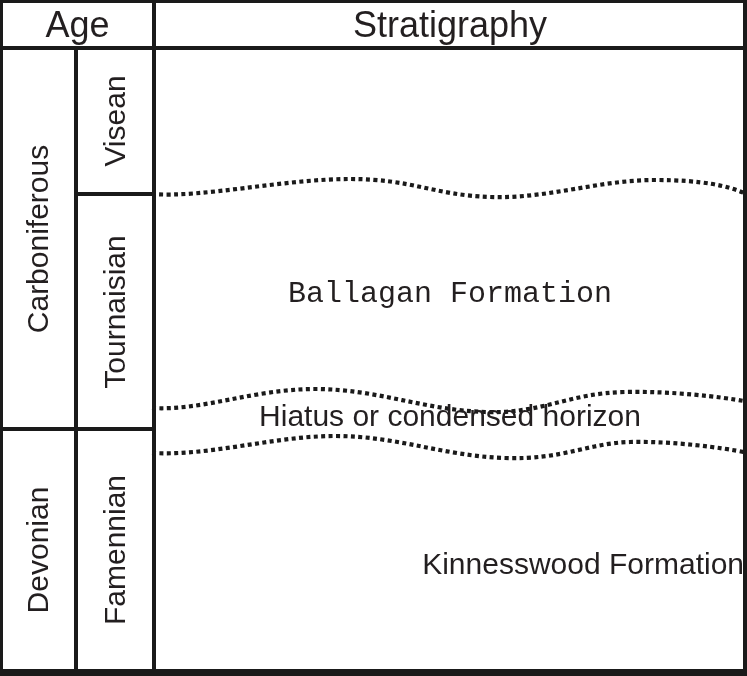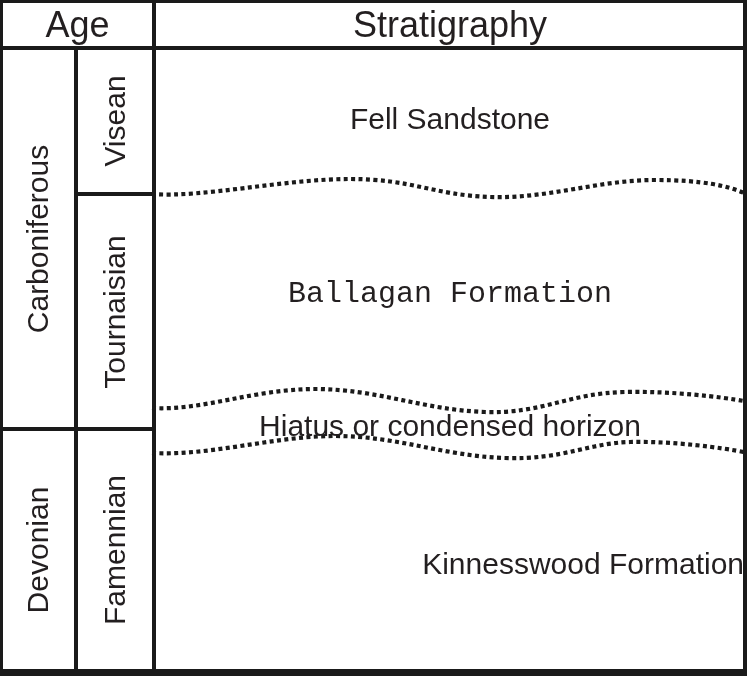--- a/index.html
+++ b/index.html
@@ -90,26 +90,23 @@
   <div class="cell vert" style="left:75px; top:47px; width:74px; height:142px;">
     <span>Visean</span>
   </div>
   <div class="cell vert" style="left:75px; top:193px; width:74px; height:231px;">
     <span>Tournaisian</span>
   </div>
   <div class="cell vert" style="left:75px; top:428px; width:74px; height:238px;">
     <span>Famennian</span>
   </div>
 
-  <div class="cell" style="left:153px; top:47px; width:588px; height:138px;">
-    <span class="unit-text">Fell Sandstone</span>
-  </div>
   <div class="cell" style="left:153px; top:193px; width:588px; height:195px;font-family:Liberation Mono, monospace;">
     <span class="unit-text">Ballagan Formation</span>
   </div>
-  <div class="cell" style="left:153px; top:398px; width:588px; height:50px;justify-content:center;">
+  <div class="cell" style="left:153px; top:388px; width:588px; height:50px;justify-content:center;">
     <span class="unit-text">Hiatus or condensed horizon</span>
   </div>
   <div class="cell" style="left:153px; top:455px; width:588px; height:211px;justify-content:flex-end;">
     <span class="unit-text">Kinnesswood Formation</span>
   </div>
 
 </div>
 
 </body></html>

